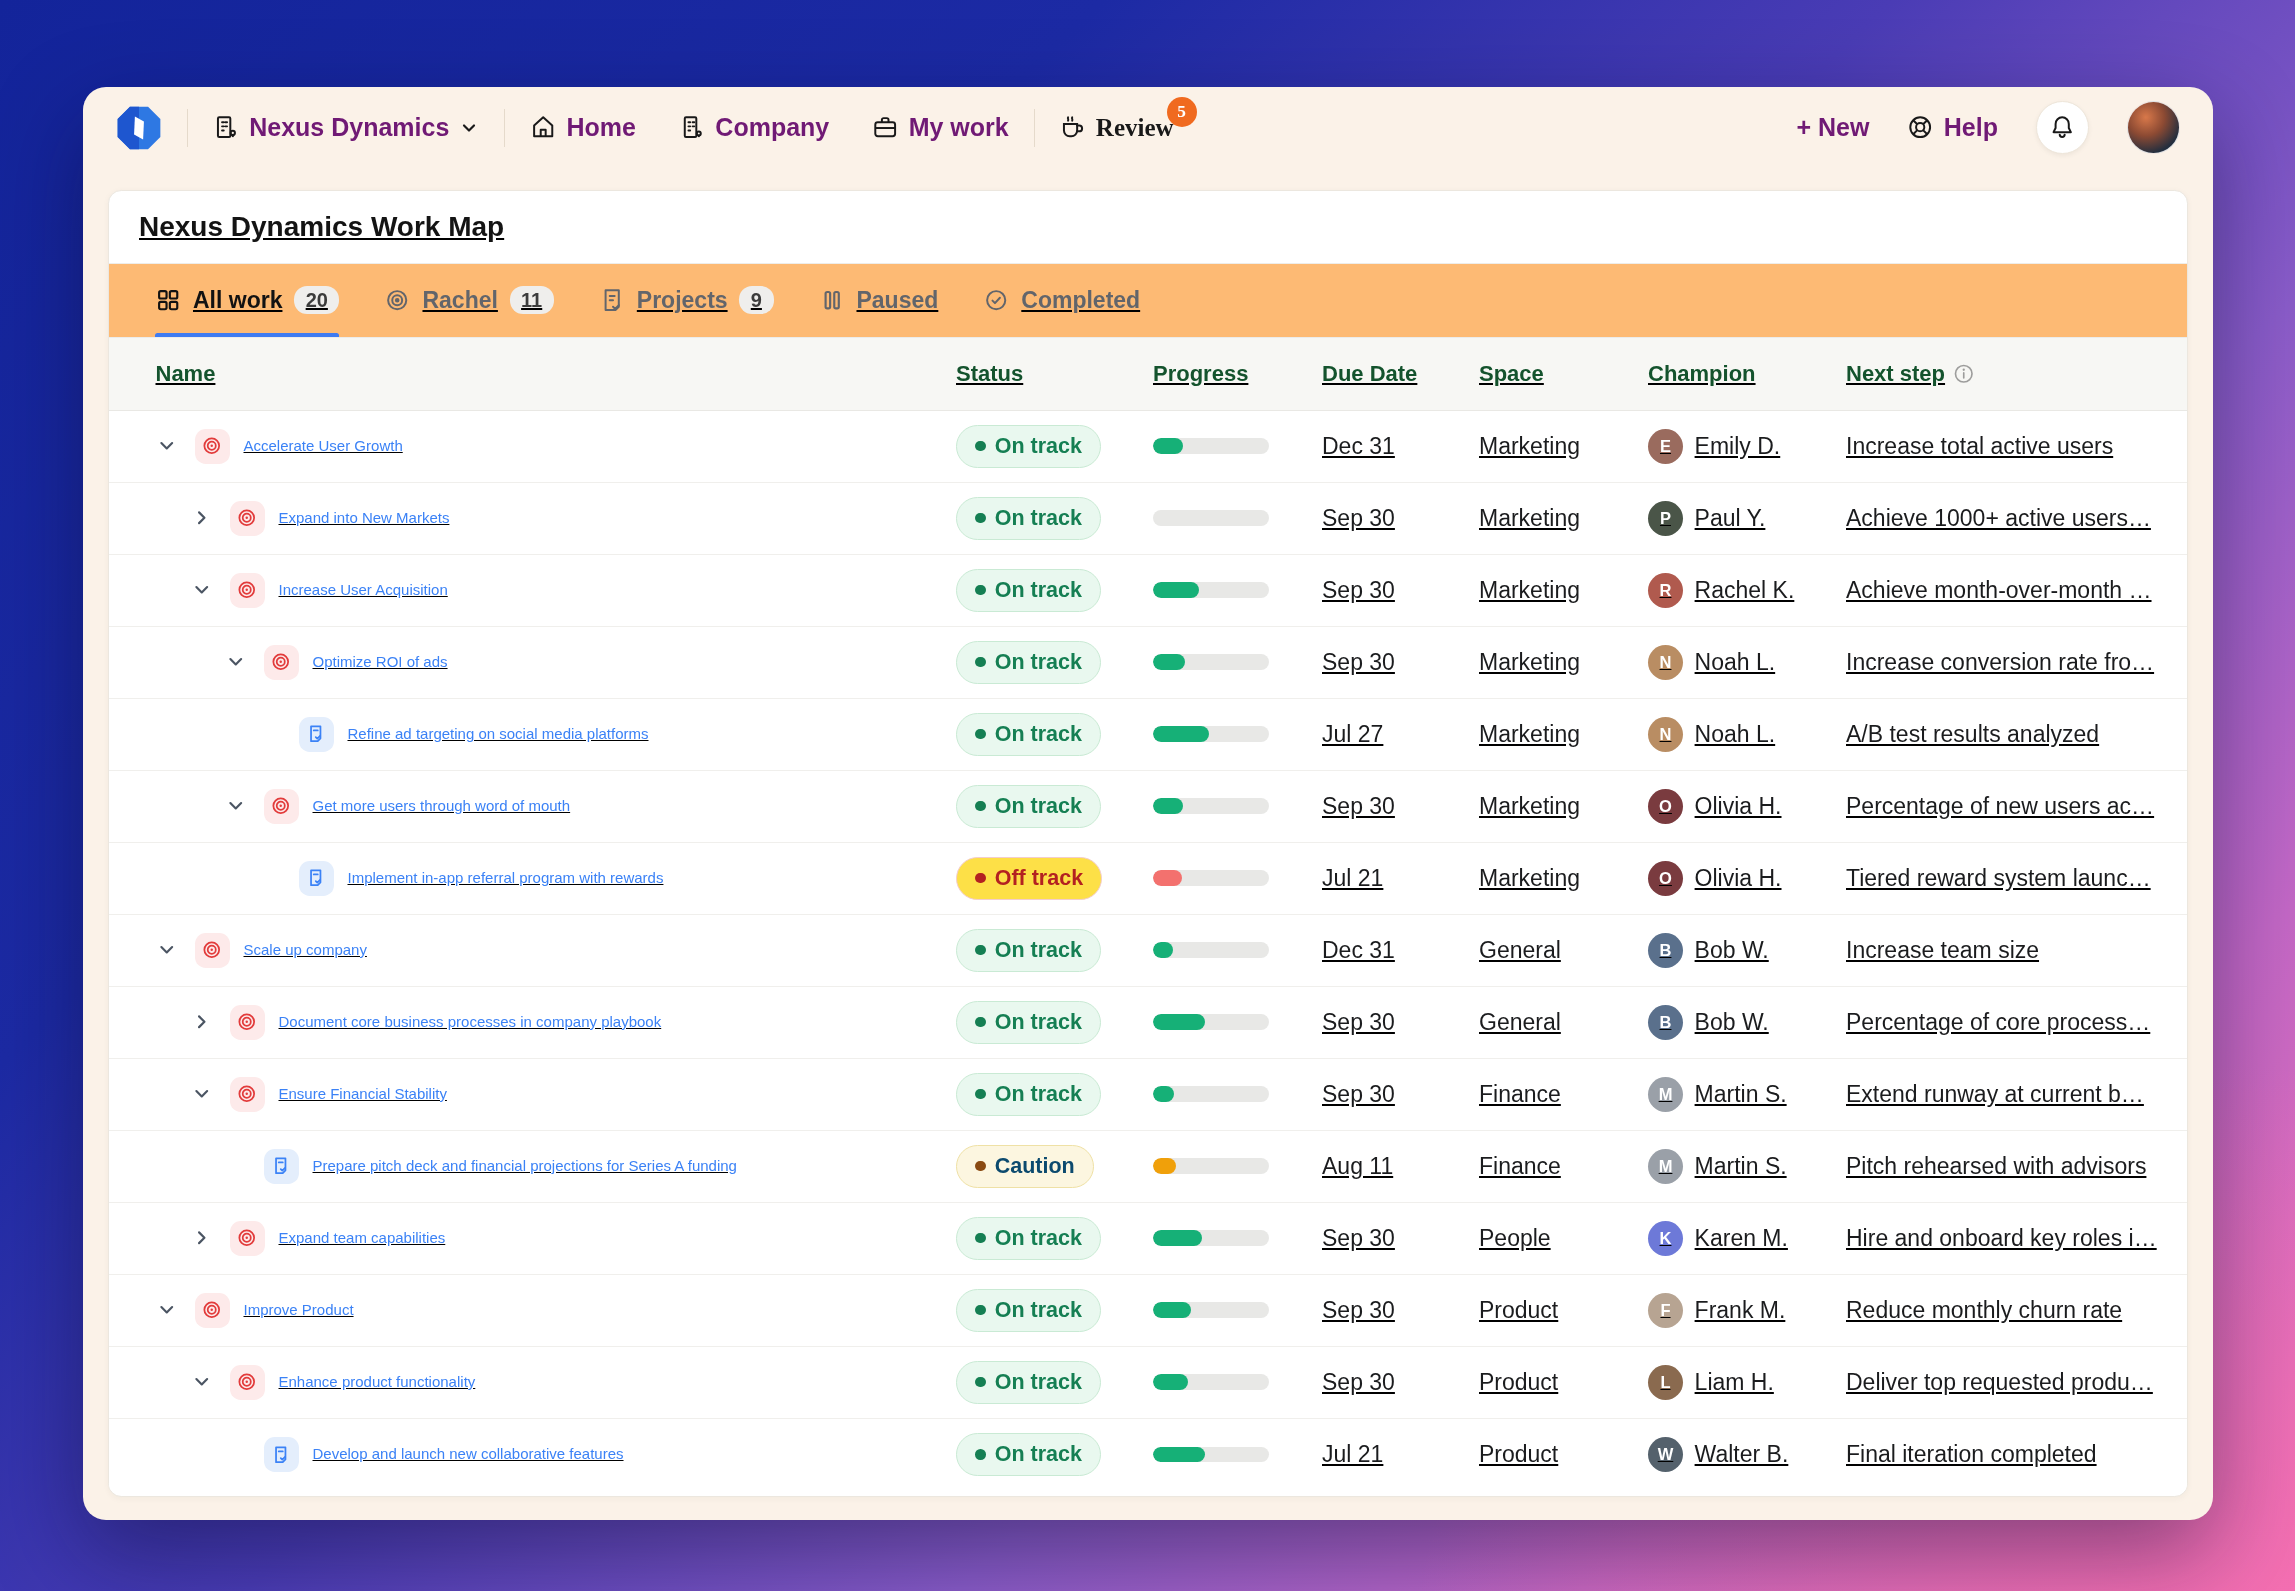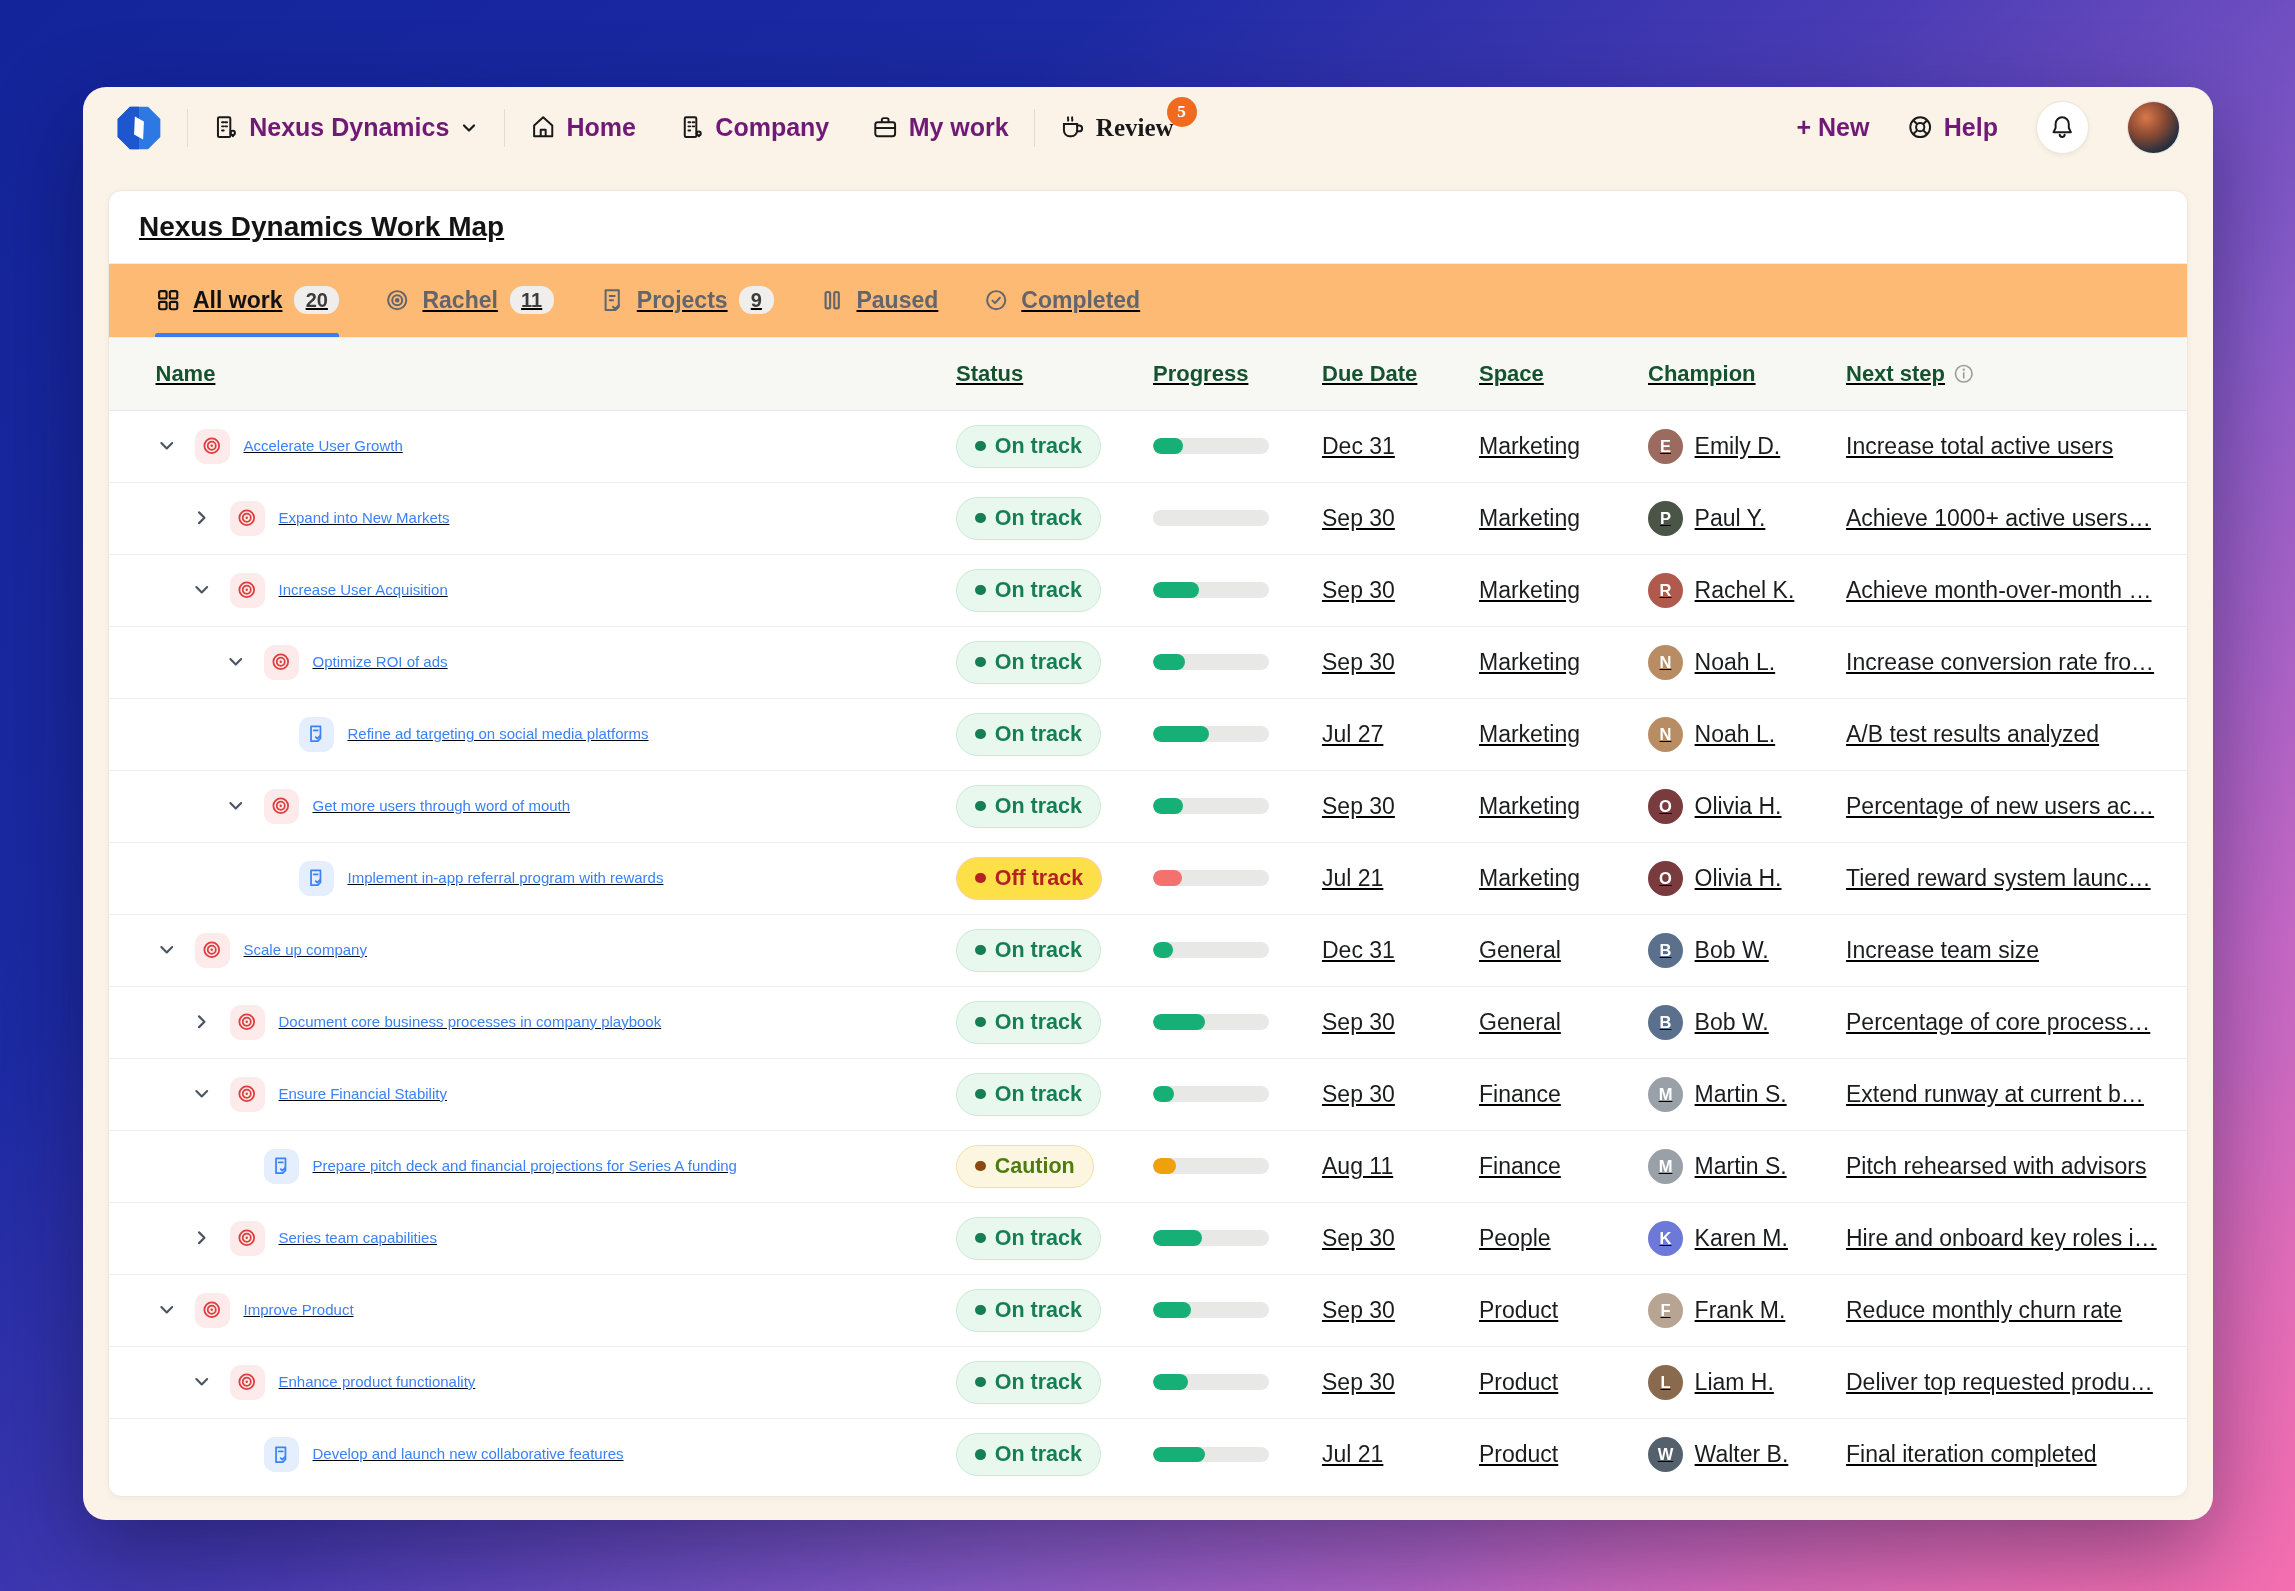--- a/index.html
+++ b/index.html
@@ -58,21 +58,21 @@
   .type-icon.project { background:#e4eefc; }
   .type-icon svg { width:21.5px; height:21.5px; }
   .row-name { font-size:15px; font-weight:500; color:#3b82f6; margin-left:14px; line-height:1.35; }
   .row-name.wrap { max-width:595px; white-space:normal; }
   .pill { display:inline-flex; align-items:center; gap:9px; height:43px; border-radius:21.5px; padding:0 18px; font-size:21.5px; font-weight:600; white-space:nowrap; }
   .pill .dot { width:10.7px; height:10.7px; border-radius:50%; }
   .pill.on { background:#e9f8ef; border:0.8px solid #c9ead4; color:#157f53; }
   .pill.on .dot { background:#157f53; }
   .pill.off { background:#fde047; border:0.8px solid #f3cdcc; color:#b32121; }
   .pill.off .dot { background:#b32121; }
-  .pill.caution { background:#fcf6e0; border:0.8px solid #efe1a5; color:#4d7c0f; }
+  .pill.caution { background:#fcf6e0; border:0.8px solid #efe1a5; color:#0c4a6e; }
   .pill.caution .dot { background:#8a4a12; }
   .ptrack { width:116px; height:15.7px; border-radius:8.3px; background:#e8e8e6; overflow:hidden; }
   .pfill { height:100%; border-radius:8.3px; }
   .pfill.green { background:#16b077; }
   .pfill.red { background:#f3716e; }
   .pfill.orange { background:#f0a00a; }
   .cell { font-size:23px; color:#1b1c1e; }
   .champ { display:flex; align-items:center; gap:11.6px; }
   .champ-av { width:35px; height:35px; border-radius:50%; color:#fff; font-size:16.5px; font-weight:700; display:flex; align-items:center; justify-content:center; flex:0 0 auto; }
   .next { white-space:nowrap; overflow:hidden; }
@@ -634,21 +634,21 @@
                 <polyline points="6,9 12,15 18,9"></polyline>
               </svg>
             </span>
       <span class="type-icon goal">
               <svg viewBox="0 0 32 32" fill="none" stroke="#e23b3b" stroke-width="2.6">
                 <circle cx="16" cy="16" r="11"></circle>
                 <circle cx="16" cy="16" r="6"></circle>
                 <circle cx="16" cy="16" r="1.8" fill="#e23b3b" stroke="none"></circle>
               </svg>
             </span>
-      <span class="row-name">Series team capabilities</span>
+      <span class="row-name">Expand team capabilities</span>
     </div>
     <div class="cell">
       <span class="pill on">
               <span class="dot"></span>
               <span>On track</span>
             </span>
     </div>
     <div class="cell">
       <div class="ptrack">
               <div class="pfill green" style="width: 42%;"></div>

